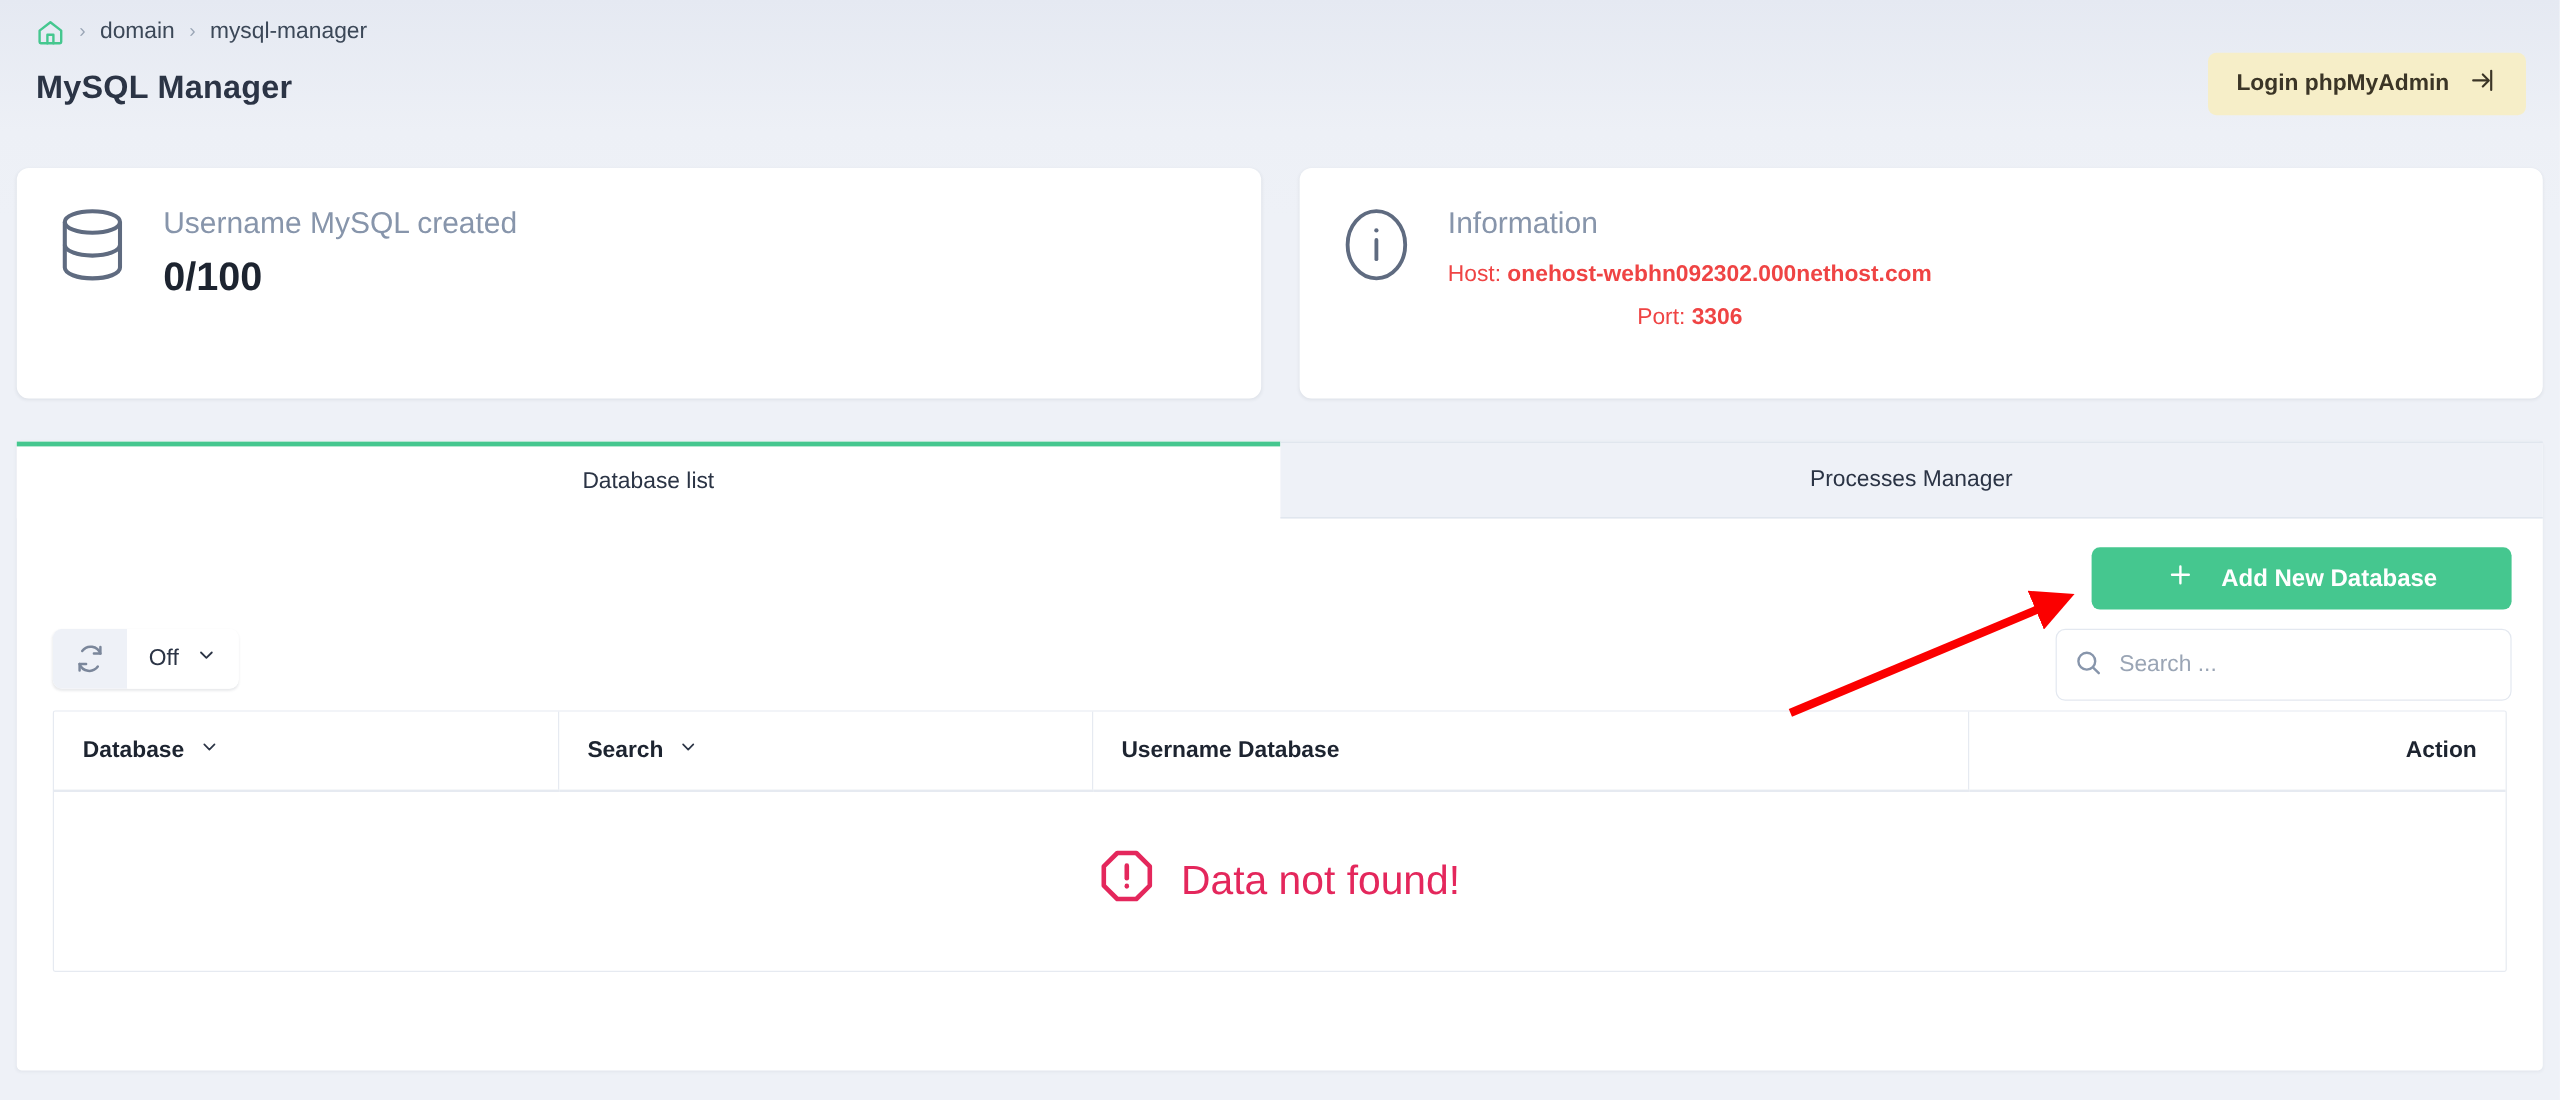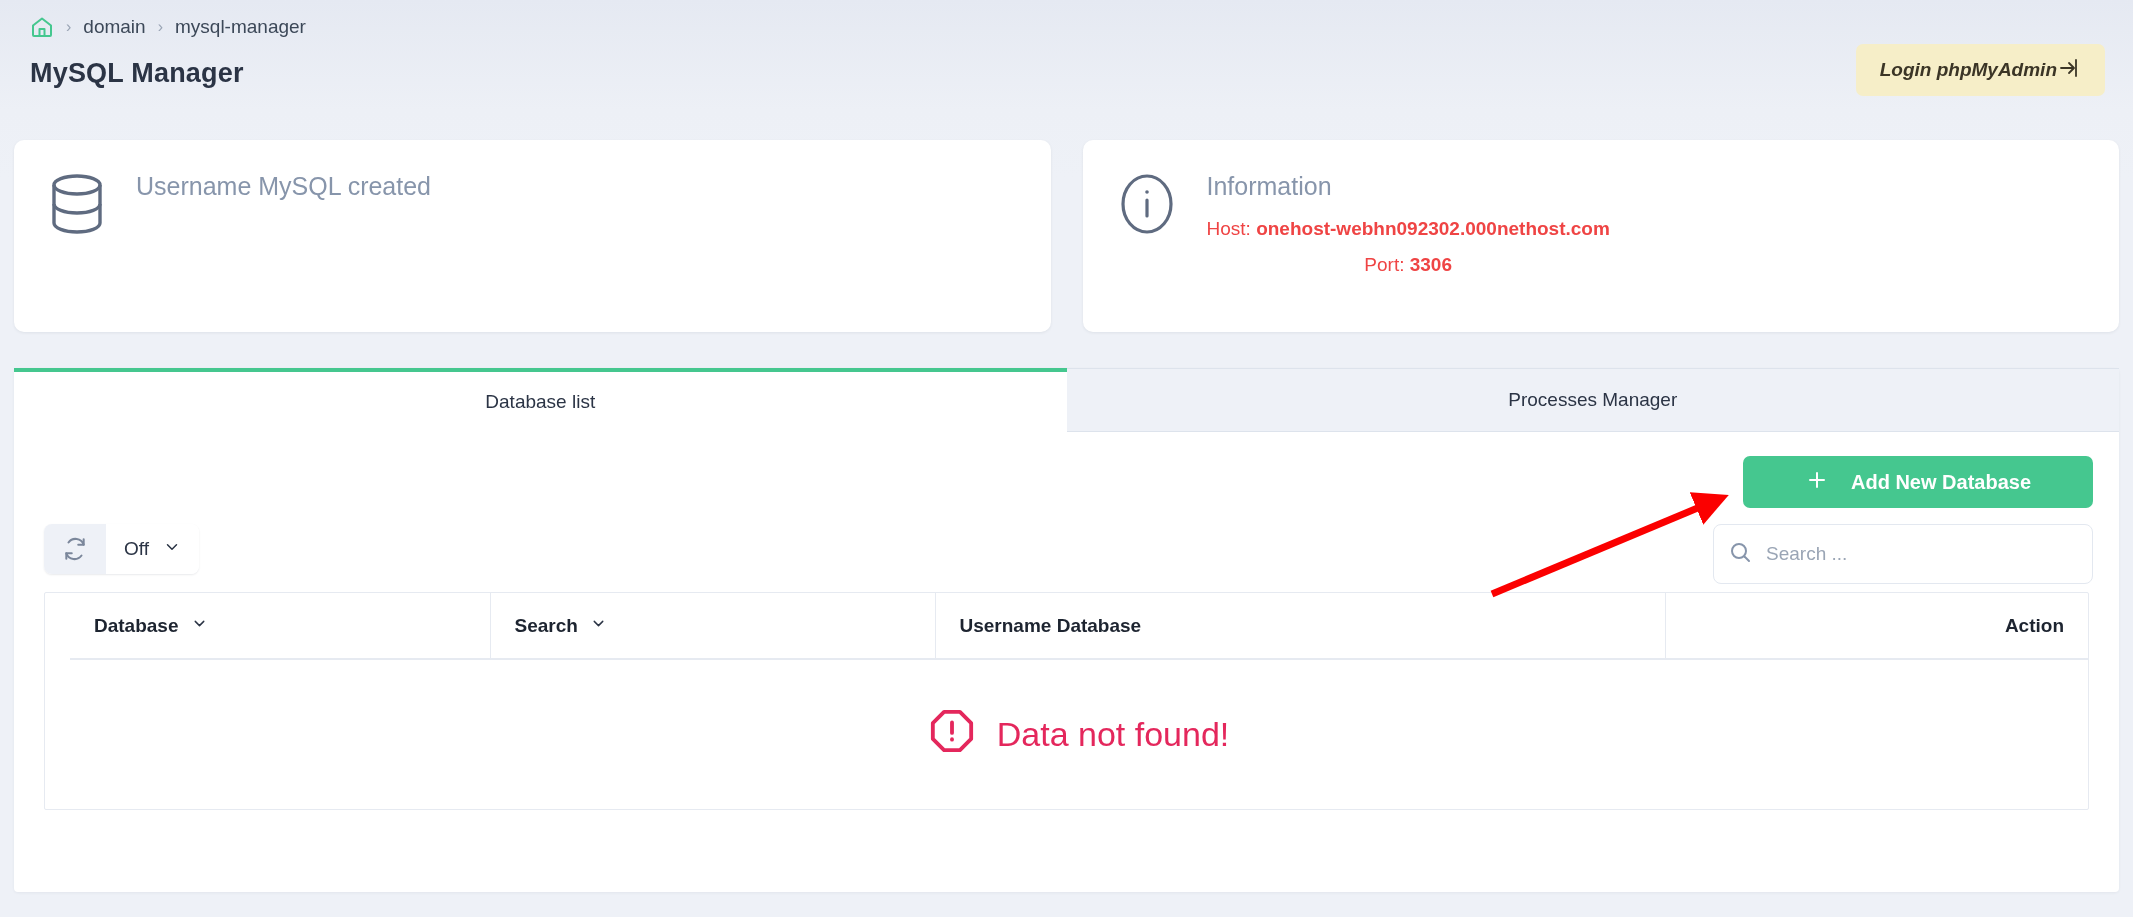--- a/index.html
+++ b/index.html
@@ -47,29 +47,29 @@
 
   
   .pma-btn {
     position: absolute;
     right: 28px;
     top: 44px;
     height: 52px;
     padding: 0 24px;
     display: flex;
     align-items: center;
+    gap: 16px;
     background: #f6eec8;
     border: none;
     border-radius: 7px;
     font-family: "Liberation Sans", sans-serif;
     font-size: 19px;
     font-weight: 700;
     color: #3b3526;
     cursor: pointer;
-    font-style: italic;
   }
 
   
   .cards {
     position: absolute;
     left: 14px;
     top: 140px;
     width: 2105px;
     display: flex;
     gap: 32px;
@@ -214,21 +214,20 @@
     color: #2b3445;
     background: transparent;
   }
   .search-box input::placeholder { color: #9aa5b5; }
 
   
   .table-wrap {
     margin: 0 30px;
     border: 1px solid #e6eaf1;
     border-radius: 2px;
-    padding-left: 25px;
   }
   table { width: 100%; border-collapse: collapse; }
   thead th {
     height: 66px;
     font-size: 19px;
     font-weight: 700;
     color: #1d2430;
     text-align: left;
     padding: 0 24px;
     border-right: 1px solid #e6eaf1;
@@ -293,20 +292,21 @@
     <div class="card">
       <div class="card-icon">
         <svg width="58" height="64" viewBox="0 0 58 64" fill="none" stroke="#5f6b80" stroke-width="3.4">
           <ellipse cx="29" cy="13" rx="23" ry="9"></ellipse>
           <path d="M6 13v38c0 5 10.3 9 23 9s23-4 23-9V13"></path>
           <path d="M6 32c0 5 10.3 9 23 9s23-4 23-9"></path>
         </svg>
       </div>
       <div class="card-body">
         <div class="card-label">Username MySQL created</div>
+        <div class="card-value">0/100</div>
       </div>
     </div>
 
     <div class="card">
       <div class="card-icon">
         <svg width="60" height="64" viewBox="0 0 60 64" fill="none" stroke="#5f6b80" stroke-width="3.2">
           <ellipse cx="30" cy="32" rx="24" ry="28"></ellipse>
           <circle cx="30" cy="20" r="1.8" fill="#5f6b80" stroke="none"></circle>
           <path d="M30 28v16" stroke-linecap="round"></path>
         </svg>

